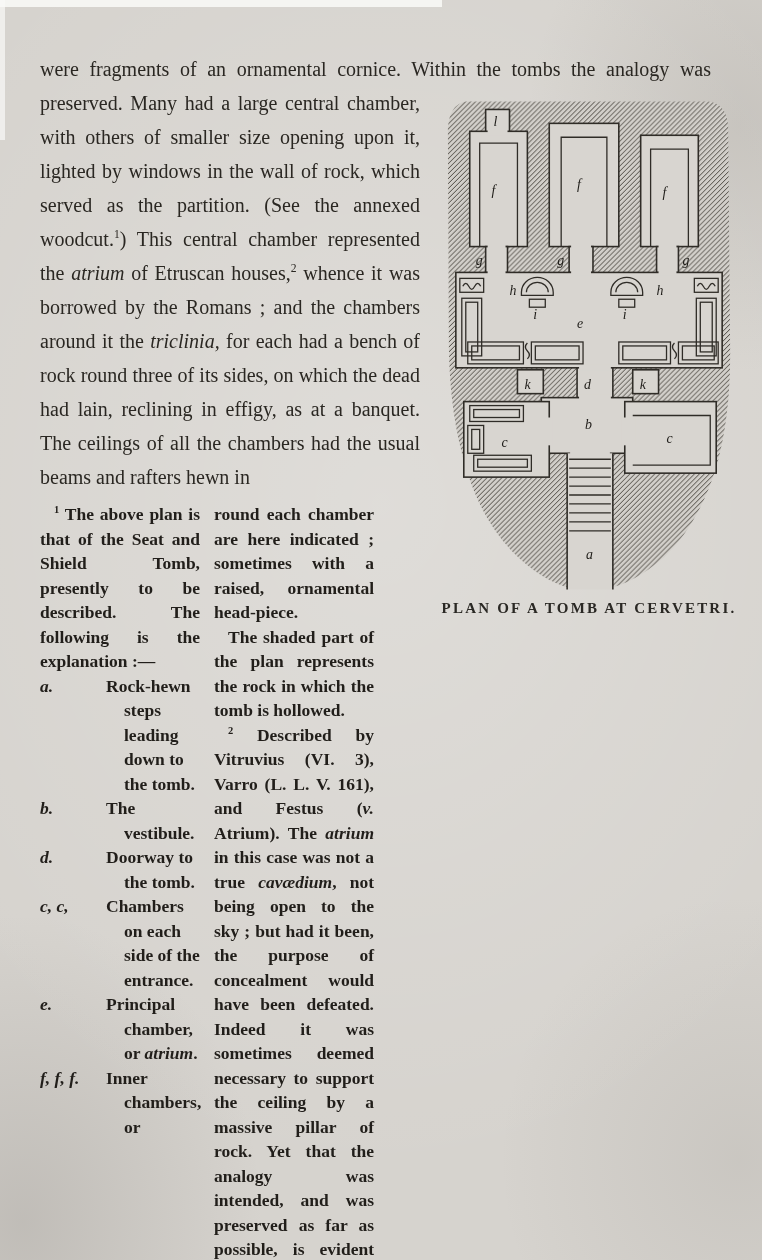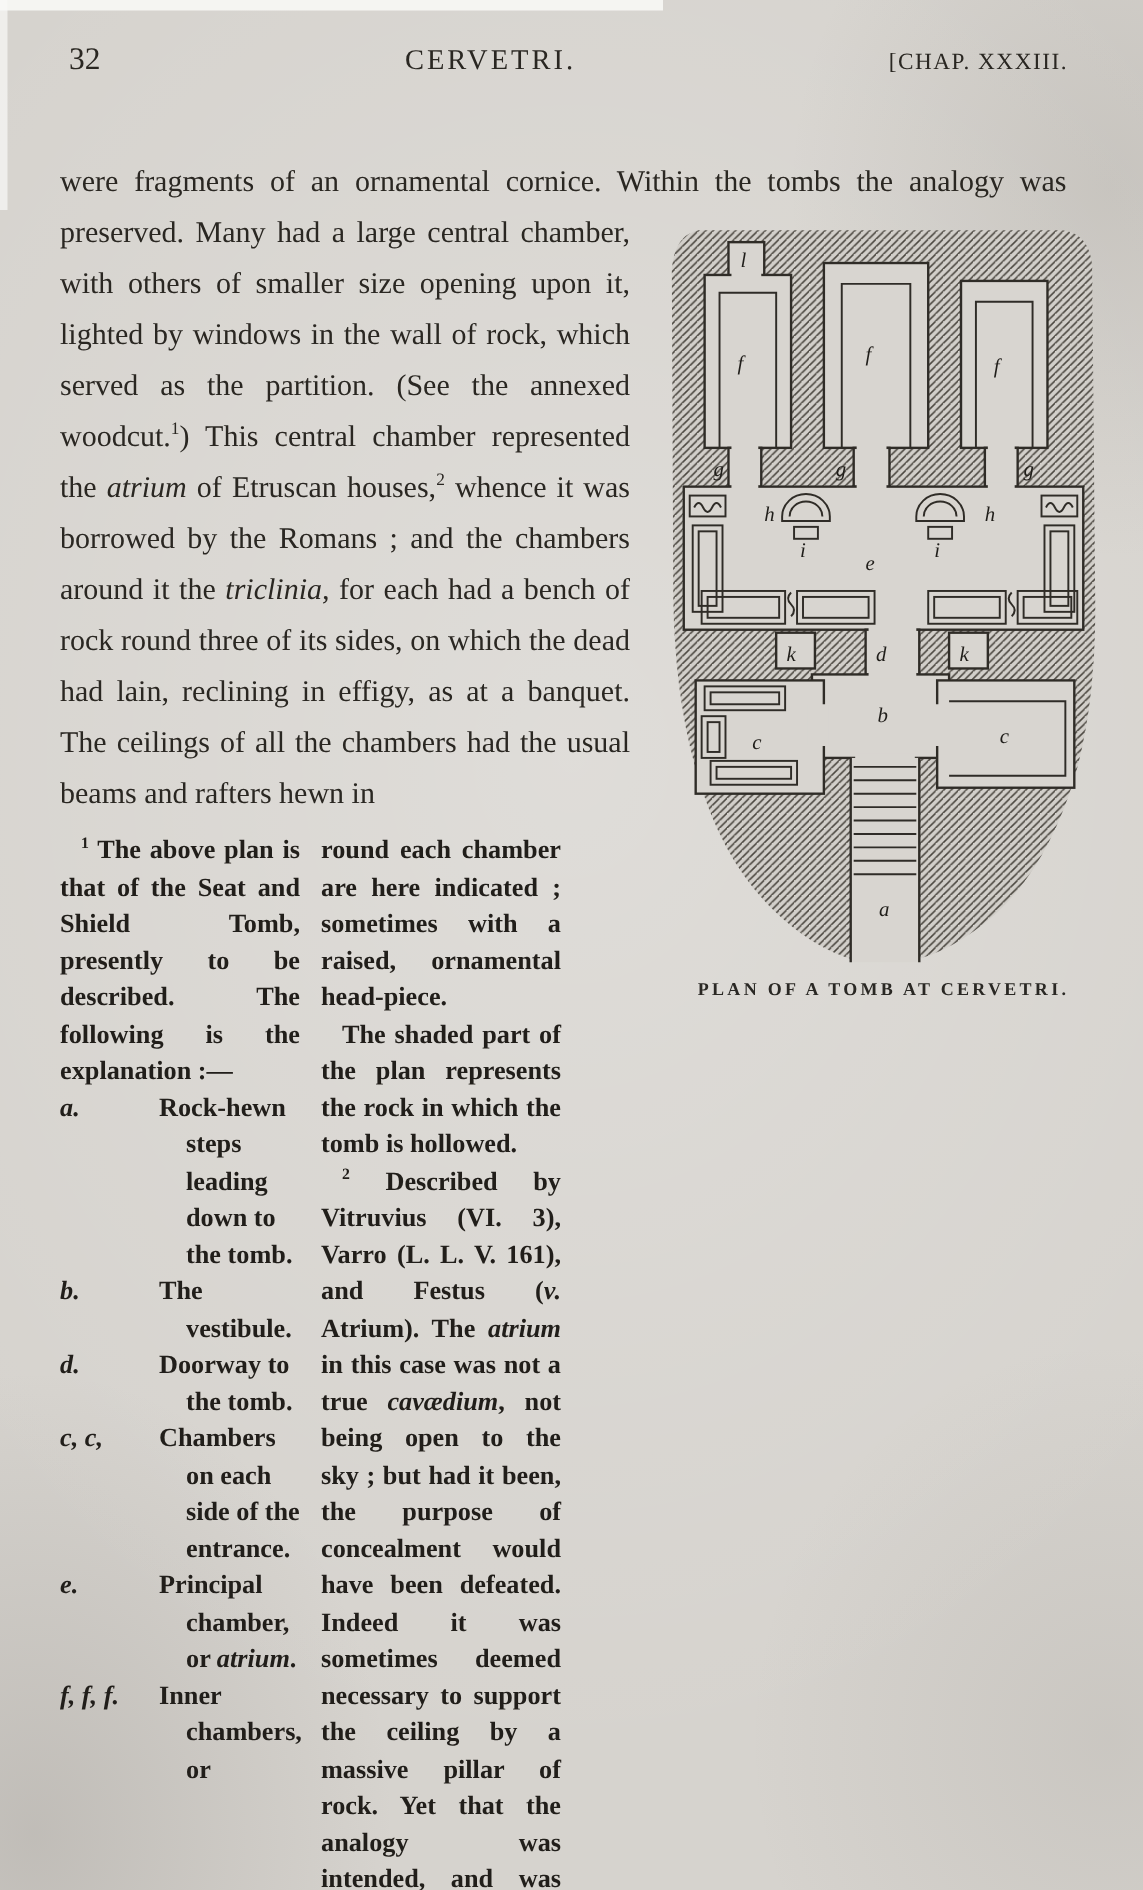--- a/index.html
+++ b/index.html
@@ -29,21 +29,21 @@
 
   main.body-text{padding:0 50px 0 40px;}
   .float-spacer{float:right;clear:right;width:1px;height:34px;}
   figure.woodcut{
     float:right;clear:right;
     width:318px;height:560px;
     margin:0 -36px 0 10px;padding:0;
   }
   figure.woodcut svg{display:block;}
   .caption{
-    text-align:center;font-size:12px;letter-spacing:2.2px;font-weight:600;
+    text-align:center;font-size:15px;letter-spacing:2.2px;font-weight:600;
     color:#2a2824;margin-top:9px;white-space:nowrap;
   }
   .plan-label{font-family:"Liberation Serif","DejaVu Serif",serif;font-style:italic;font-size:14px;fill:#201e1a;}
 
   p.para{
     margin:52px 0 0 0;
     font-size:20px;line-height:34px;
     text-align:justify;
   }
   p.para sup{font-size:0.58em;line-height:0;vertical-align:super;}
@@ -64,25 +64,20 @@
   .fn-para{margin:0;text-indent:14px;}
   .fn-para.noindent{text-indent:0;}
 </style>
 </head>
 <body>
 
 <div class="page">
   <div class="photo-edge-top"></div>
   <div class="photo-edge-left"></div>
 
-  <header class="running-head">
-    <span class="pagenum">32</span>
-    <span class="head-title">CERVETRI.</span>
-    <span class="head-chap">[CHAP. XXXIII.</span>
-  </header>
 
   <main class="body-text">
     <div class="float-spacer"></div>
 
     <figure class="woodcut">
       <svg viewBox="0 0 320 505" width="318" height="505" xmlns="http://www.w3.org/2000/svg">
         <defs>
           <pattern id="hatch" patternUnits="userSpaceOnUse" width="5" height="5">
             <rect width="5" height="5" fill="#d2cfca"></rect>
             <path d="M-1,6 L6,-1 M2,8 L8,2" stroke="#4a463f" stroke-width="1"></path>

